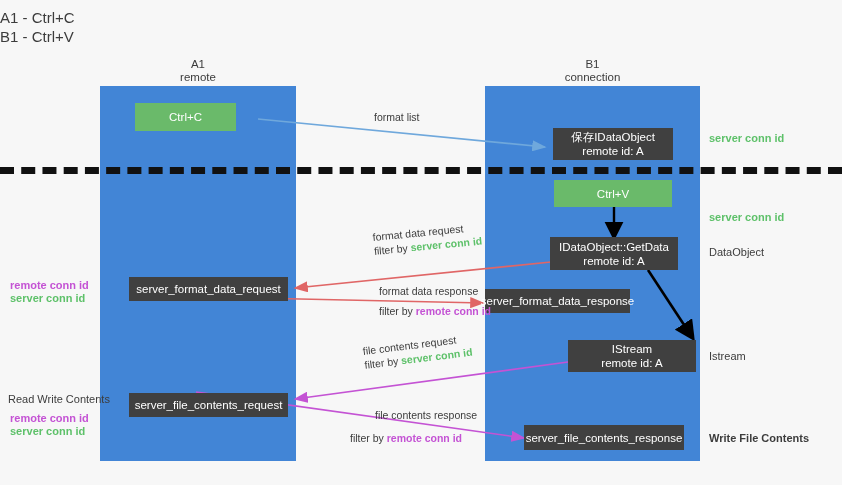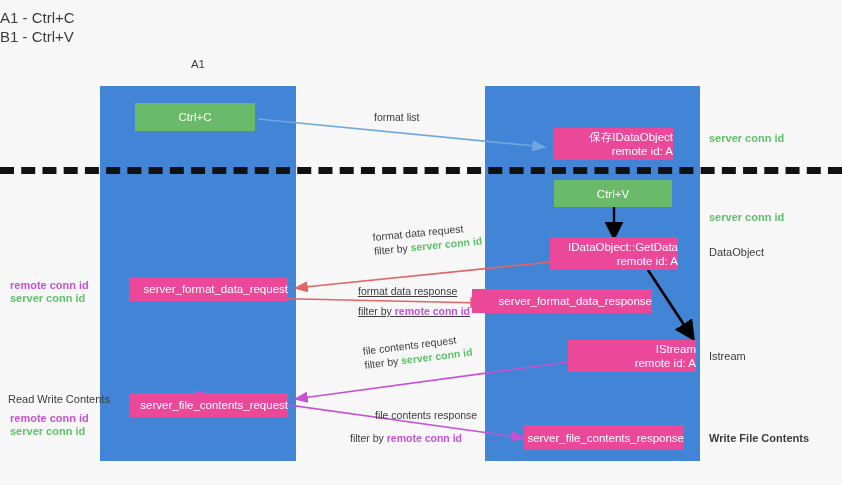--- a/index.html
+++ b/index.html
@@ -30,21 +30,21 @@
   .lane-head .l1{display:block;}
   .lane-head .l2{display:block;}
 
   .box{
     position:absolute;
     display:flex;flex-direction:column;align-items:center;justify-content:center;
     color:#ffffff;font-size:11.5px;line-height:14px;text-align:center;
     box-sizing:border-box;
   }
   .box.green{background:#6aba6a;}
-  .box.orange{background:#ec4899;align-items:flex-end;}
+  .box.orange{background:#404040;}
 
   .divider{
     position:absolute;left:0;top:167px;width:842px;height:0;
     border-top:7px dashed #111111;
   }
 
   .side-label{
     position:absolute;font-size:11px;line-height:13px;white-space:nowrap;
   }
   .c-green{color:#5ec16a;font-weight:bold;}
@@ -65,20 +65,25 @@
 
 <div id="stage">
 
   <div class="title">
     <div>A1 - Ctrl+C</div>
     <div>B1 - Ctrl+V</div>
   </div>
 
   <div class="lane-head" style="left:100px;top:58px;width:196px;">
     <span class="l1">A1</span>
+    <span class="l2">remote</span>
+  </div>
+  <div class="lane-head" style="left:485px;top:58px;width:215px;">
+    <span class="l1">B1</span>
+    <span class="l2">connection</span>
   </div>
 
   <div class="lane lane-a"></div>
   <div class="lane lane-b"></div>
 
   <svg class="arrows" viewBox="0 0 842 485">
     <defs>
       <marker id="ah-blue" markerWidth="9" markerHeight="7" refX="8" refY="3.5" orient="auto">
         <polygon points="0 0, 9 3.5, 0 7" fill="#6fa8dc"></polygon>
       </marker>
@@ -101,21 +106,21 @@
 
     <path d="M551,262 L295,288" stroke="#e06666" stroke-width="1.6" fill="none" marker-end="url(#ah-red)"></path>
 
     <path d="M210,282 L210,297 L483,303" stroke="#e06666" stroke-width="1.6" fill="none" marker-end="url(#ah-red)"></path>
 
     <path d="M568,362 L295,399" stroke="#c453d4" stroke-width="1.6" fill="none" marker-end="url(#ah-mag)"></path>
 
     <path d="M196,392 L524,438" stroke="#c453d4" stroke-width="1.6" fill="none" marker-end="url(#ah-mag)"></path>
   </svg>
 
-  <div class="box green" style="left:135px;top:103px;width:120px;height:28px;">
+  <div class="box green" style="left:135px;top:103px;width:101px;height:28px;">
     <span>Ctrl+C</span>
   </div>
 
   <div class="box orange" style="left:553px;top:128px;width:120px;height:32px;">
     <span>保存IDataObject</span>
     <span>remote id: A</span>
   </div>
 
   <div class="box green" style="left:554px;top:180px;width:118px;height:27px;">
     <span>Ctrl+V</span>
@@ -123,21 +128,21 @@
 
   <div class="box orange" style="left:550px;top:237px;width:128px;height:33px;">
     <span>IDataObject::GetData</span>
     <span>remote id: A</span>
   </div>
 
   <div class="box orange" style="left:129px;top:277px;width:159px;height:24px;">
     <span>server_format_data_request</span>
   </div>
 
-  <div class="box orange" style="left:472px;top:289px;width:180px;height:24px;">
+  <div class="box orange" style="left:485px;top:289px;width:145px;height:24px;">
     <span>server_format_data_response</span>
   </div>
 
   <div class="box orange" style="left:568px;top:340px;width:128px;height:32px;">
     <span>IStream</span>
     <span>remote id: A</span>
   </div>
 
   <div class="box orange" style="left:524px;top:425px;width:160px;height:25px;">
     <span>server_file_contents_response</span>
@@ -151,21 +156,21 @@
 
   <div class="edge-label" style="left:374px;top:110px;">
     <span>format list</span>
   </div>
 
   <div class="edge-label" style="left:372px;top:230px;transform:rotate(-5.5deg);transform-origin:left top;">
     <div>format data request</div>
     <div><span>filter by </span><span class="hl-green">server conn id</span></div>
   </div>
 
-  <div class="edge-label" style="left:358px;top:284px;text-decoration:underline;">
+  <div class="edge-label" style="left:379px;top:284px;">
     <div>format data response</div>
     <div style="margin-top:6px;"><span>filter by </span><span class="hl-purple">remote conn id</span></div>
   </div>
 
   <div class="edge-label" style="left:362px;top:344px;transform:rotate(-7deg);transform-origin:left top;">
     <div>file contents request</div>
     <div><span>filter by </span><span class="hl-green">server conn id</span></div>
   </div>
 
   <div class="edge-label" style="left:375px;top:408px;">

